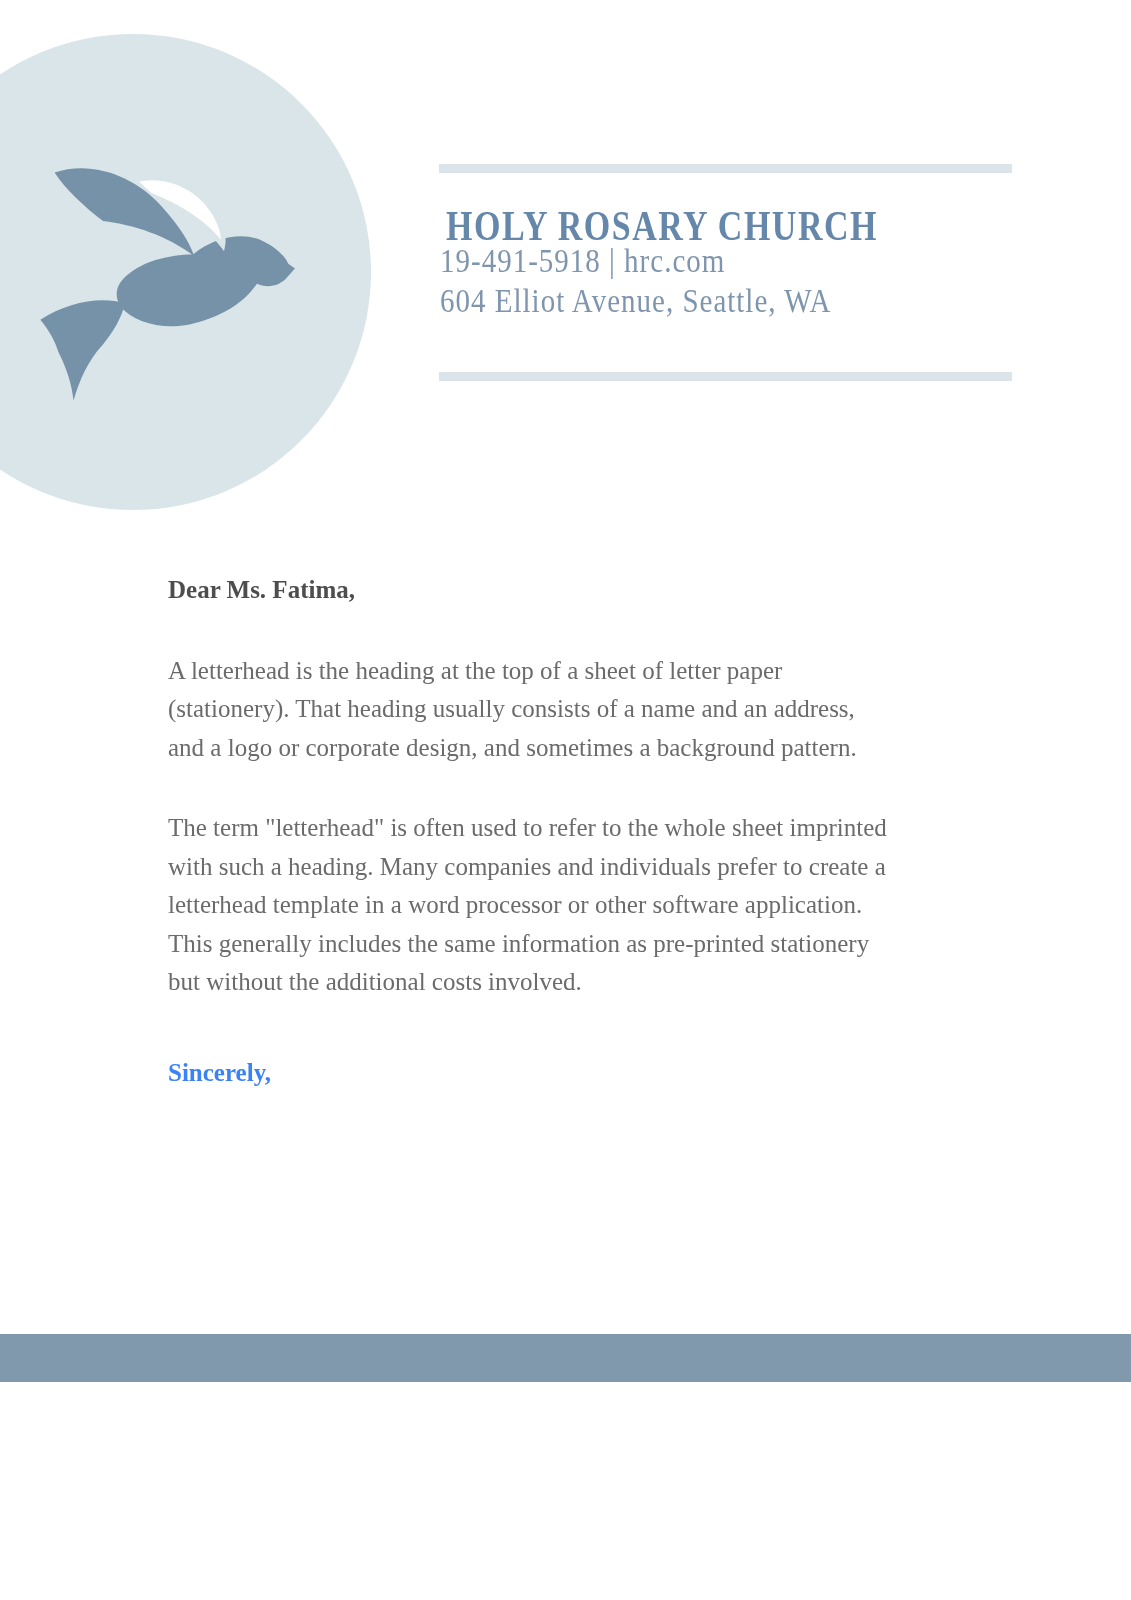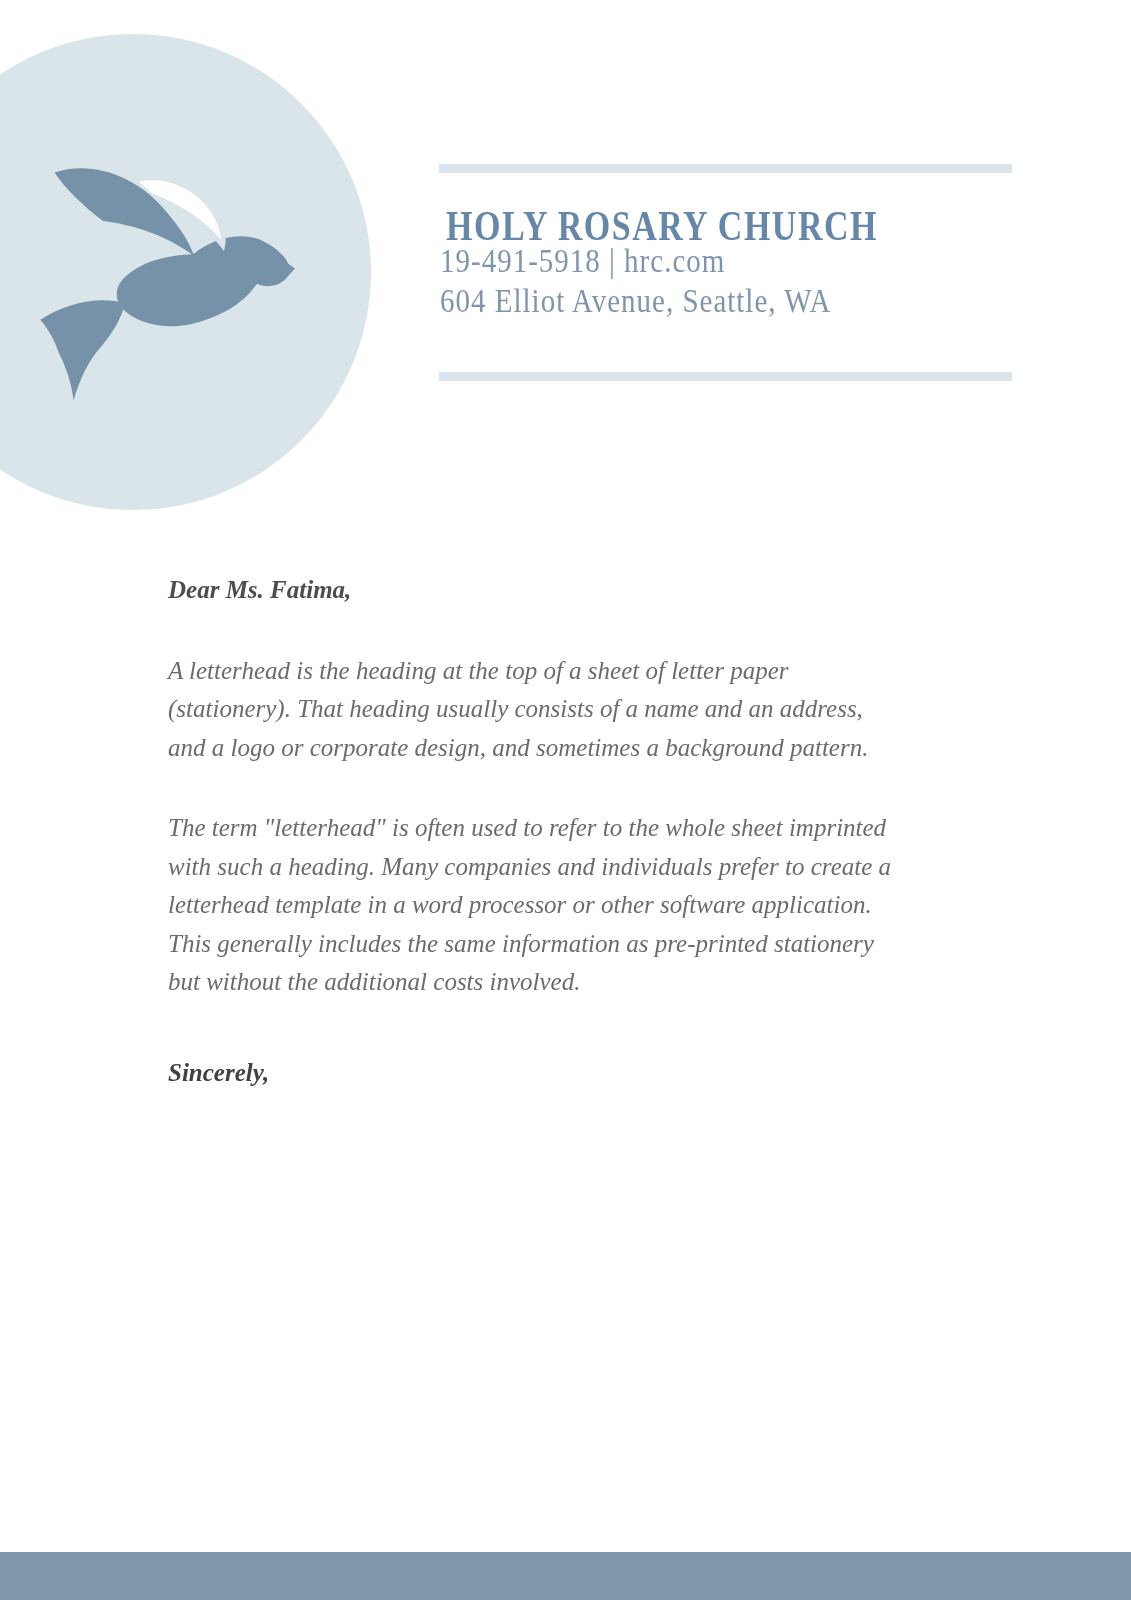--- a/index.html
+++ b/index.html
@@ -1,19 +1,19 @@
 <!DOCTYPE html>
 <html><head>
 <meta charset="utf-8">
 <style>
   html, body { margin: 0; padding: 0; background: #ffffff; }
   .page {
     position: relative;
     width: 1131px;
-    height: 1600px;
+    height: 1382px;
     background: #ffffff;
     overflow: hidden;
     font-family: "Liberation Serif", serif;
   }
   .logo-circle {
     position: absolute;
     left: -105px;
     top: 34px;
     width: 476px;
     height: 476px;
@@ -66,33 +66,33 @@
   }
   .letter {
     position: absolute;
     left: 168px;
     top: 571px;
     width: 830px;
     font-size: 25px;
     line-height: 38.5px;
     color: #6b6b6b;
   }
-  .letter p { margin: 0; font-style: italic; }
+  .letter p { margin: 0; }
   .greeting {
     font-weight: bold;
     color: #4d4d4d;
   }
   .para {
     margin-top: 42px !important;
     white-space: pre-line;
   }
   .closing {
     margin-top: 52px !important;
     font-weight: bold;
-    color: #404040;
+    color: #3b82f6;
   }
   .signature {
     margin-top: 26px !important;
     font-weight: bold;
     color: #4d4d4d;
     line-height: 34px;
     white-space: pre-line;
   }
   .footer-bar {
     position: absolute;

